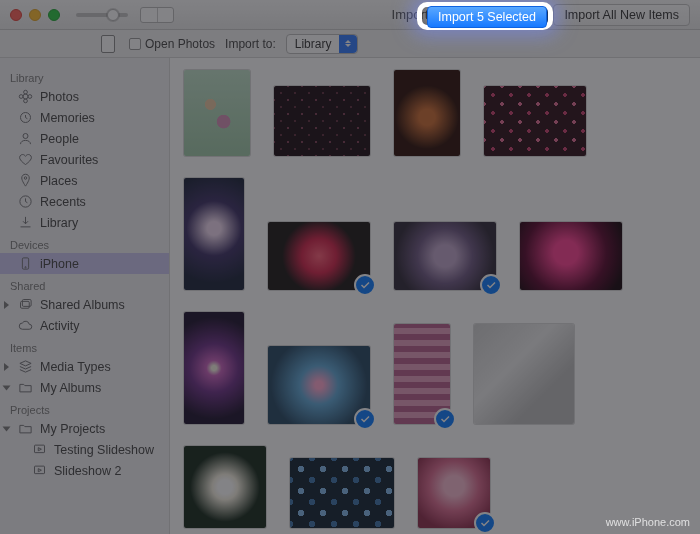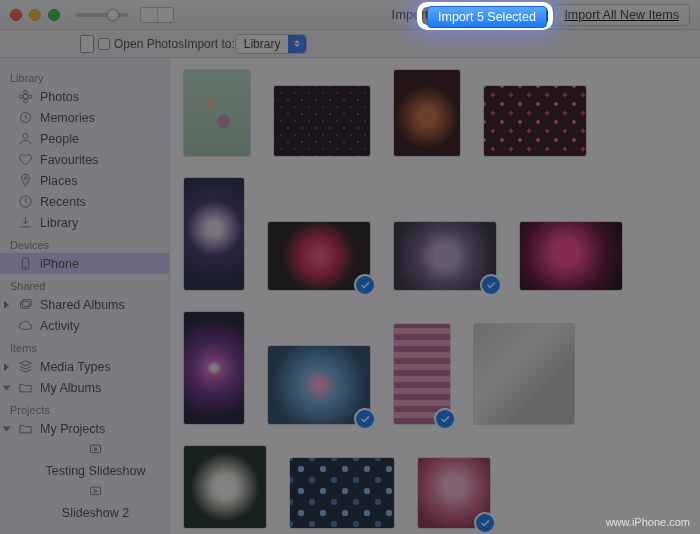--- a/index.html
+++ b/index.html
@@ -16,46 +16,46 @@
   .tl { width: 12px; height: 12px; border-radius: 50%; }
   .tl.red { background: #ff5f57; border: 0.5px solid #e14238; }
   .tl.yellow { background: #ffbd2e; border: 0.5px solid #e1a325; }
   .tl.green { background: #28c840; border: 0.5px solid #1fa633; }
   .tb-slider { display:flex; align-items:center; gap:4px; margin-left:6px; }
   .tb-slider .track { width:52px; height:4px; background:#c4c4c4; border-radius:2px; position:relative; }
   .tb-slider .thumb { position:absolute; top:-4px; left:60%; width:12px; height:12px; background:#fff; border:1px solid #b5b5b5; border-radius:50%; }
   .tb-slider .seg { margin-left:8px; width:34px; height:16px; border:1px solid #bbb; border-radius:3px; background:#fff; display:flex; }
   .tb-slider .seg div{flex:1;border-left:1px solid #ccc;} .tb-slider .seg div:first-child{border-left:none;}
   .title-center { flex:1; text-align:right; font-size:13px; color:#4a4a4a; }
-  .tb-buttons { display:flex; align-items:center; gap:5px;text-decoration:underline; }
+  .tb-buttons { display:flex; align-items:center; gap:5px; }
   .mac-btn { font-size:12.5px; padding:3px 10px; border-radius:4px; border:1px solid #c3c3c3; background:linear-gradient(#ffffff,#f1f1f1); color:#333; cursor:pointer; white-space:nowrap; }
   .mac-btn.primary { background:linear-gradient(#5aa8ff,#1779ff); border-color:#0f63e0; color:#fff; font-weight:500; }
 
   
   .highlight-ring { position:absolute; z-index:80; border:5px solid #fff; border-radius:10px; box-shadow:0 0 18px 6px rgba(120,140,255,0.5), inset 0 0 6px rgba(0,0,0,0.2); pointer-events:none; }
 
   
-  .subbar { height:28px; background:#f2f2f2; border-bottom:1px solid #d4d4d4; display:flex; align-items:center; font-size:12px; color:#444; padding-left:80px; }
+  .subbar { height:28px; background:#f2f2f2; border-bottom:1px solid #d4d4d4; display:flex; align-items:center; font-size:12px; color:#444; padding-left:101px; gap:10px; }
   .subbar .dev-icon { width:14px; height:18px; border:1.2px solid #8a8a8a; border-radius:2px; background:#fff; position:relative; margin-right:4px; }
   .subbar .checkbox { width:12px; height:12px; border:1px solid #9a9a9a; border-radius:2px; background:#fff; display:inline-block; margin-right:4px; vertical-align:-2px; }
   .select { display:flex; align-items:center; background:#fff; border:1px solid #bdbdbd; border-radius:4px; height:20px; font-size:12px; }
   .select .val { padding:0 8px; color:#333; }
   .select .arrows { width:18px; height:100%; background:#2f7bff; border-radius:0 4px 4px 0; display:flex; flex-direction:column; align-items:center; justify-content:center; }
   .select .arrows::before, .select .arrows::after { content:""; border:3px solid transparent; }
   .select .arrows::before{ border-bottom-color:#fff; margin-bottom:1px;}
   .select .arrows::after{ border-top-color:#fff; }
 
   
   .body { flex:1; display:flex; overflow:hidden; }
   .sidebar { width:170px; background:#f0f0f2; border-right:1px solid #d7d7d7; padding:8px 0 10px; font-size:12.5px; color:#434343; overflow:auto; }
   .sec-header { font-size:11px; color:#7a7a7a; padding:6px 10px 2px; }
   .sb-item { display:flex; align-items:center; gap:7px; padding:3px 10px 3px 18px; cursor:pointer; position:relative; }
   .sb-item .disc { position:absolute; left:4px; width:0; height:0; border-top:4px solid transparent; border-bottom:4px solid transparent; border-left:5px solid #7a7a7a; }
   .sb-item.open .disc { transform:rotate(90deg); }
-  .sb-item.child { padding-left:32px;flex-direction:column; }
+  .sb-item.child { padding-left:32px; }
   .sb-item.active { background:#c9c6ef; }
   .sb-item .ic { width:15px; height:15px; color:#737377; display:flex; align-items:center; justify-content:center; }
   .sb-item .ic svg{width:15px;height:15px;fill:none;stroke:currentColor;stroke-width:1.6;}
   .sb-item .lbl { white-space:nowrap; }
 
   
   .content { flex:1; background:#fff; overflow:auto; padding:12px 14px; }
   .rowset { display:flex; gap:24px; margin-bottom:22px; align-items:flex-end; }
   .thumb-wrap { position:relative; }
   .thumb { border-radius:2px; box-shadow:0 0 0 1px rgba(0,0,0,0.15); }

